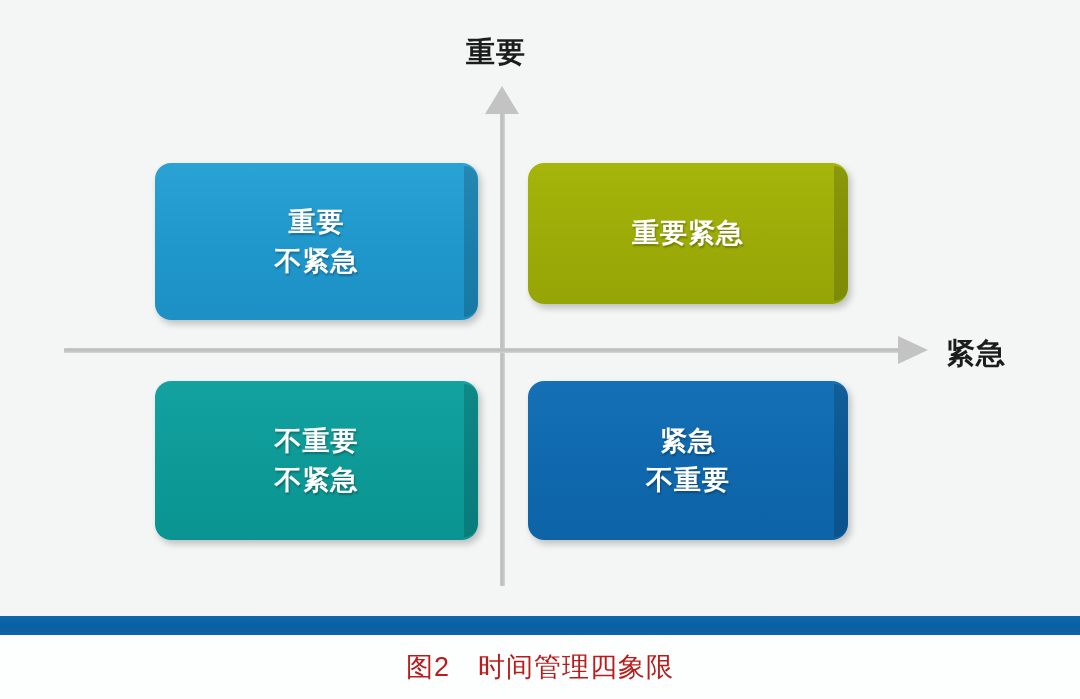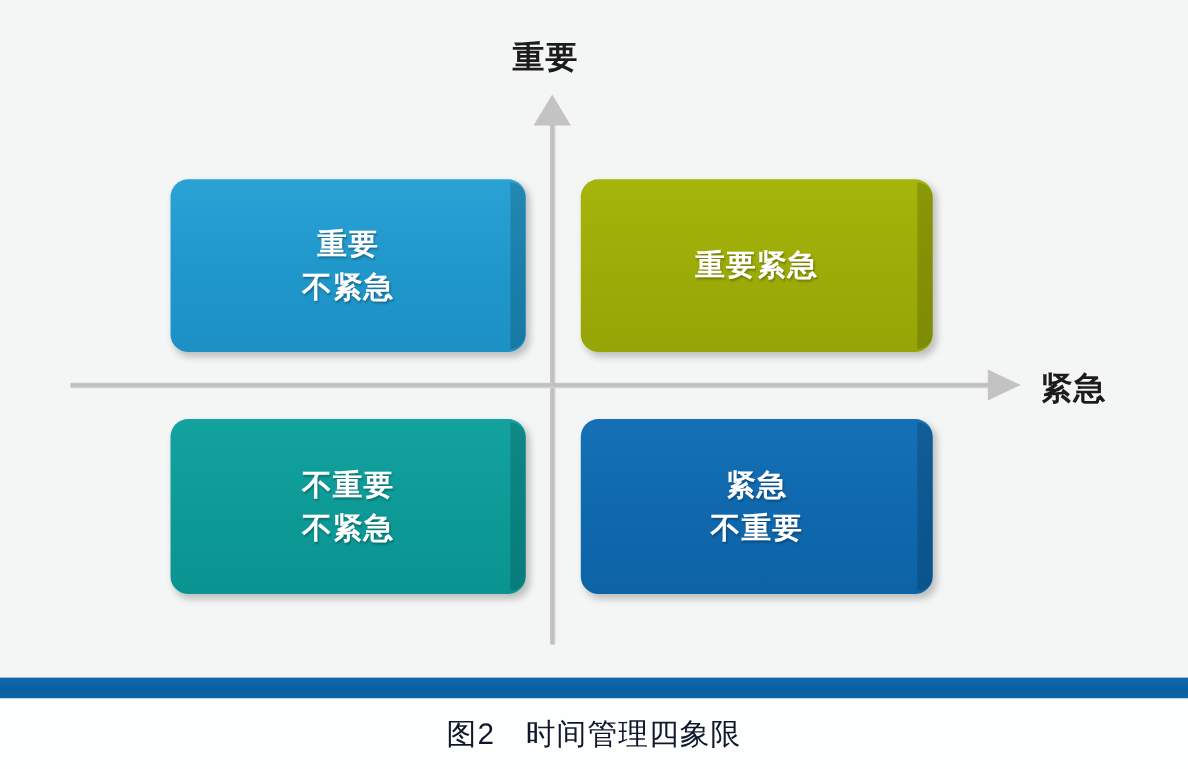--- a/index.html
+++ b/index.html
@@ -128,21 +128,21 @@
     top: 163px;
     width: 323px;
     height: 157px;
     background: linear-gradient(to bottom, #2ba2d4 0%, #1f97cb 55%, #1d90c4 100%);
     box-shadow: 3px 4px 7px rgba(0,0,0,0.22);
   }
   #quad-tr {
     left: 528px;
     top: 163px;
     width: 320px;
-    height: 157px;
+    height: 141px;
     background: linear-gradient(to bottom, #a6b50b 0%, #9cab07 55%, #96a506 100%);
     box-shadow: 3px 4px 7px rgba(0,0,0,0.22);
     justify-content: center;
   }
   #quad-bl {
     left: 155px;
     top: 381px;
     width: 323px;
     height: 159px;
     background: linear-gradient(to bottom, #13a2a0 0%, #0d9a97 55%, #0a9491 100%);
@@ -173,21 +173,21 @@
     left: 0;
     top: 635px;
     width: 1080px;
     height: 64px;
     background: #fdfffe;
     display: flex;
     align-items: center;
     justify-content: center;
   }
   #caption {
-    color: #0f172a;
+    color: #b91c1c;
     font-size: 27px;
     letter-spacing: 1px;
     white-space: pre;
     font-weight: normal;
   }
 </style>
 </head>
 <body>
 
 <div id="page">

